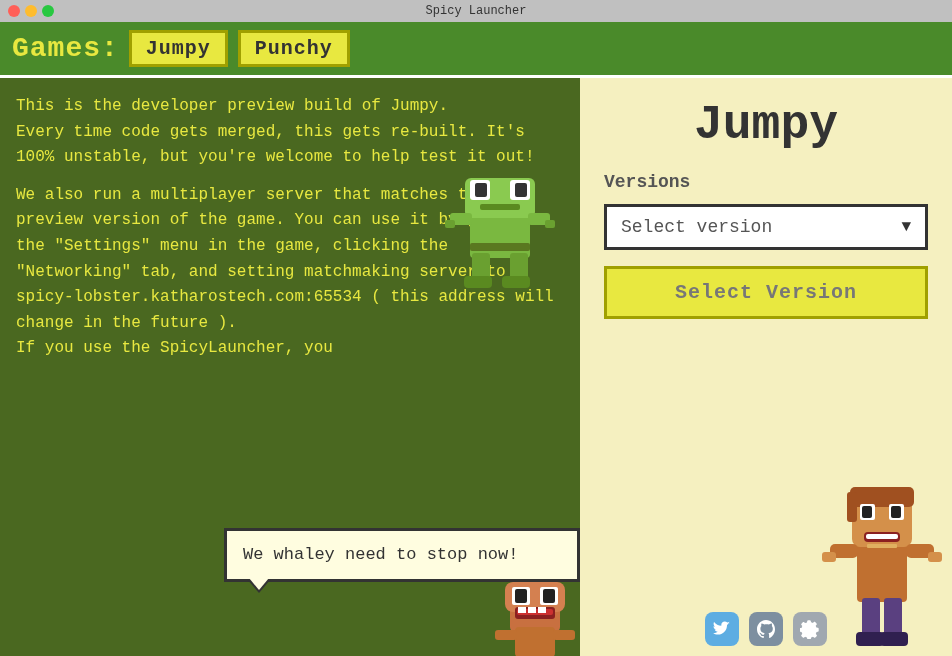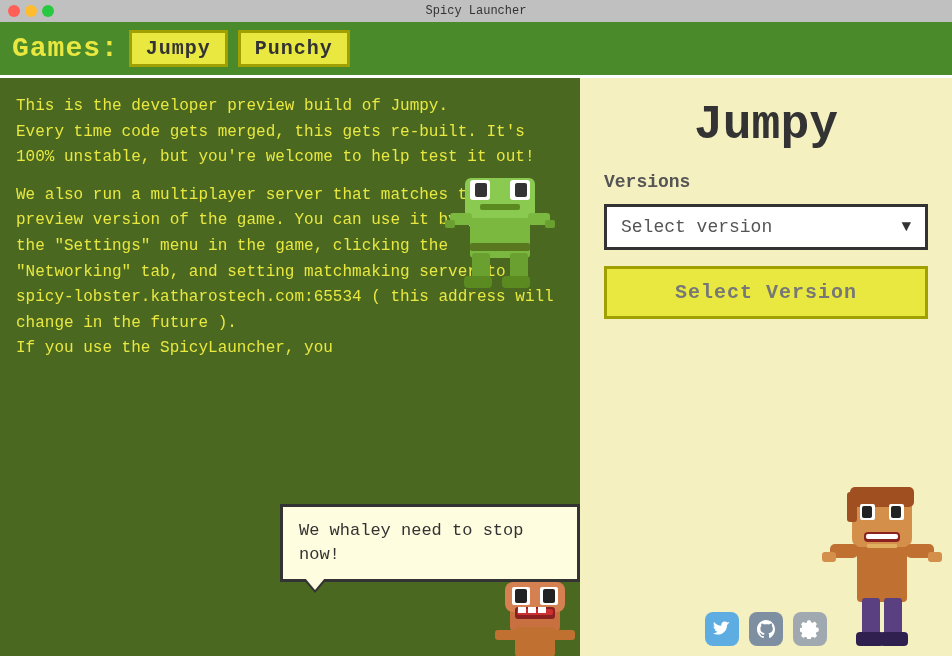--- a/index.html
+++ b/index.html
@@ -99,21 +99,21 @@
       font-family: 'Courier New', Courier, monospace;
       line-height: 1.6;
       margin-bottom: 14px;
     }
 
     
     .speech-bubble-container {
       position: absolute;
       bottom: 80px;
       right: 0px;
-      width: 300px;
+      width: 356px;
     }
     .speech-bubble {
       background: #fffde0;
       border: 3px solid #333;
       padding: 12px 16px;
       font-size: 17px;
       font-family: 'Courier New', Courier, monospace;
       color: #333;
       position: relative;
       line-height: 1.4;

